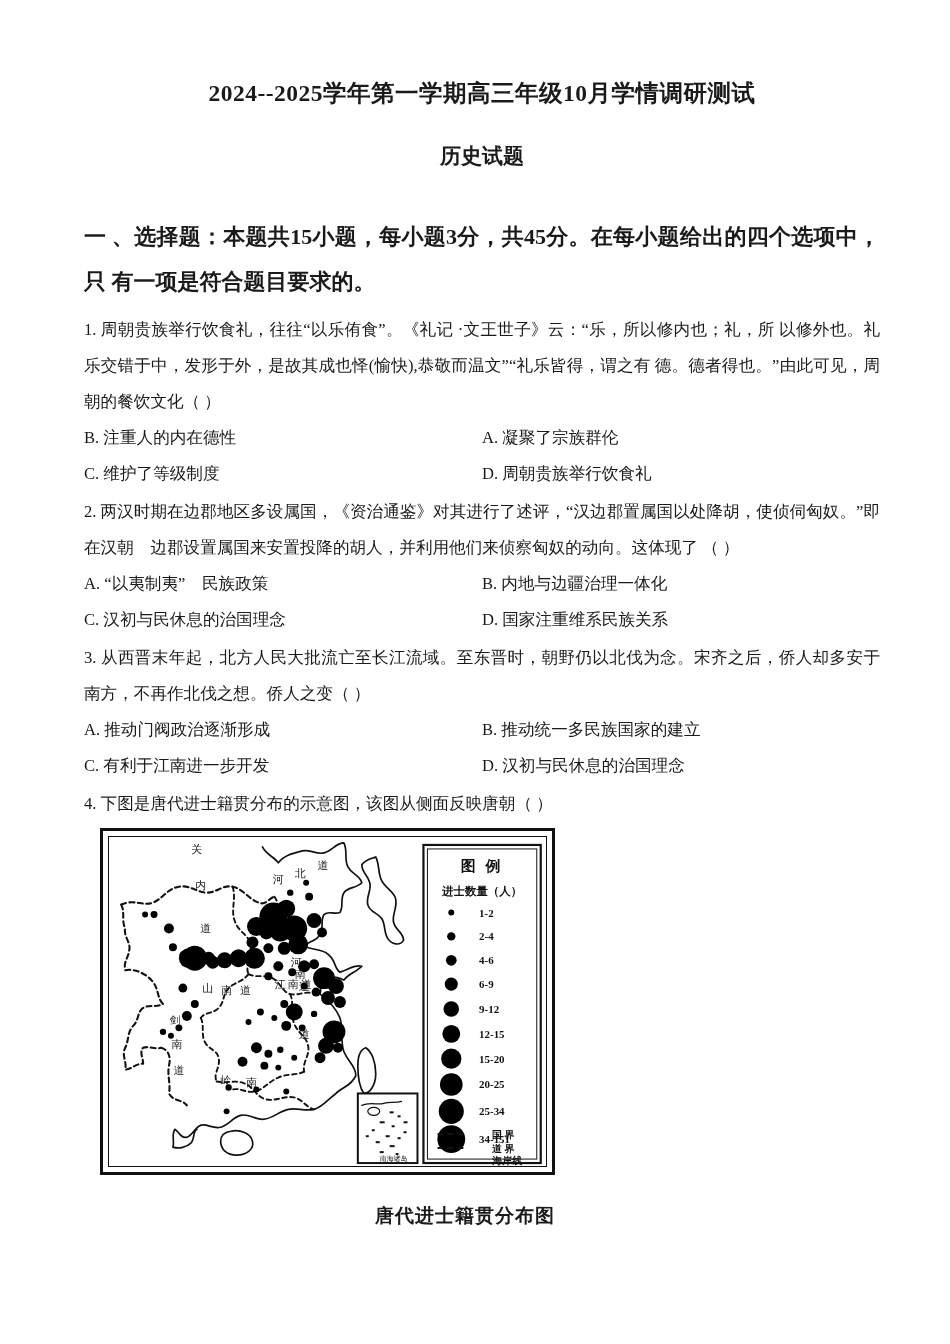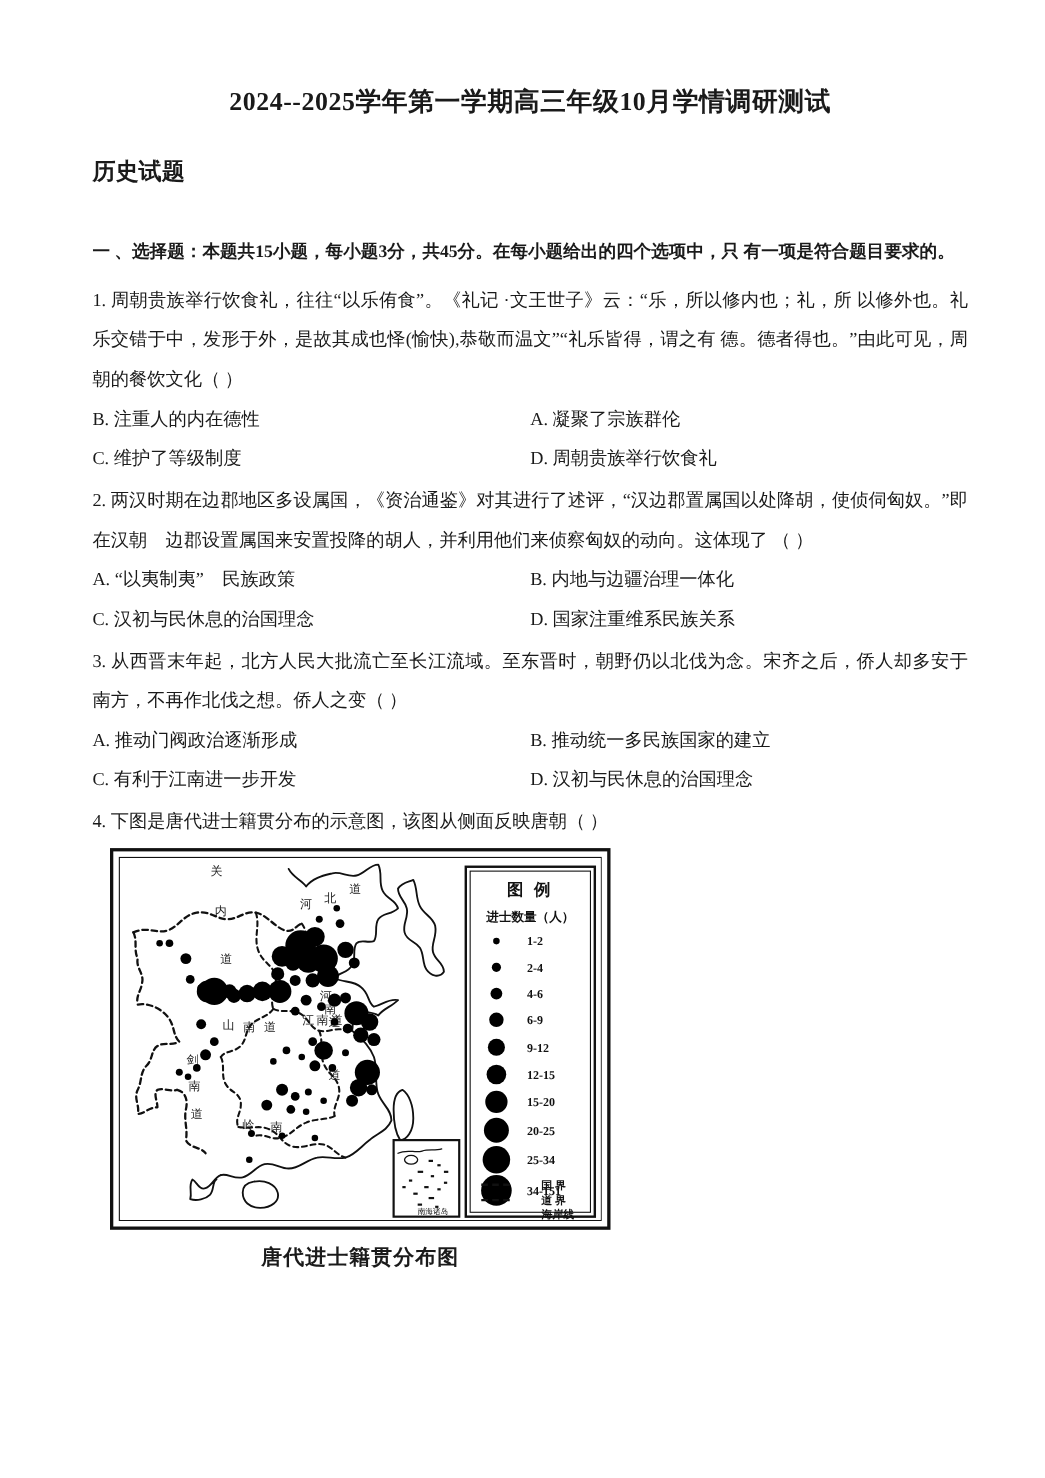--- a/index.html
+++ b/index.html
@@ -25,30 +25,30 @@
   
   .doc-title {
     text-align: center;
     font-size: 23.5px;
     font-weight: bold;
     letter-spacing: 0.5px;
     margin: 0 0 34px 0;
     line-height: 1.3;
   }
   .doc-subtitle {
-    text-align: left;
+    text-align: center;
     font-size: 21px;
     font-weight: bold;
     margin: 0 0 44px 0;
     line-height: 1.3;
   }
 
   
   .section-instruction {
-    font-size: 16px;
+    font-size: 22px;
     font-weight: bold;
     line-height: 2.05;
     text-align: justify;
     margin: 0 0 8px 0;
   }
 
   
   .question {
     margin: 0 0 2px 0;
   }
@@ -85,25 +85,25 @@
   }
   .map-inner {
     width: 100%;
     height: 100%;
     border: 1px solid #111;
     position: relative;
     overflow: hidden;
   }
   .figure-caption {
     width: 455px;
-    text-align: center;
+    text-align: right;
     font-size: 19px;
     font-weight: bold;
     letter-spacing: 1px;
-    margin-top: 12px;
+    margin-top: 28px;
   }
   svg { display: block; }
 </style>
 </head>
 <body>
 
 <div class="page">
 
   <h1 class="doc-title">2024--2025学年第一学期高三年级10月学情调研测试</h1>
   <h2 class="doc-subtitle">历史试题</h2>

